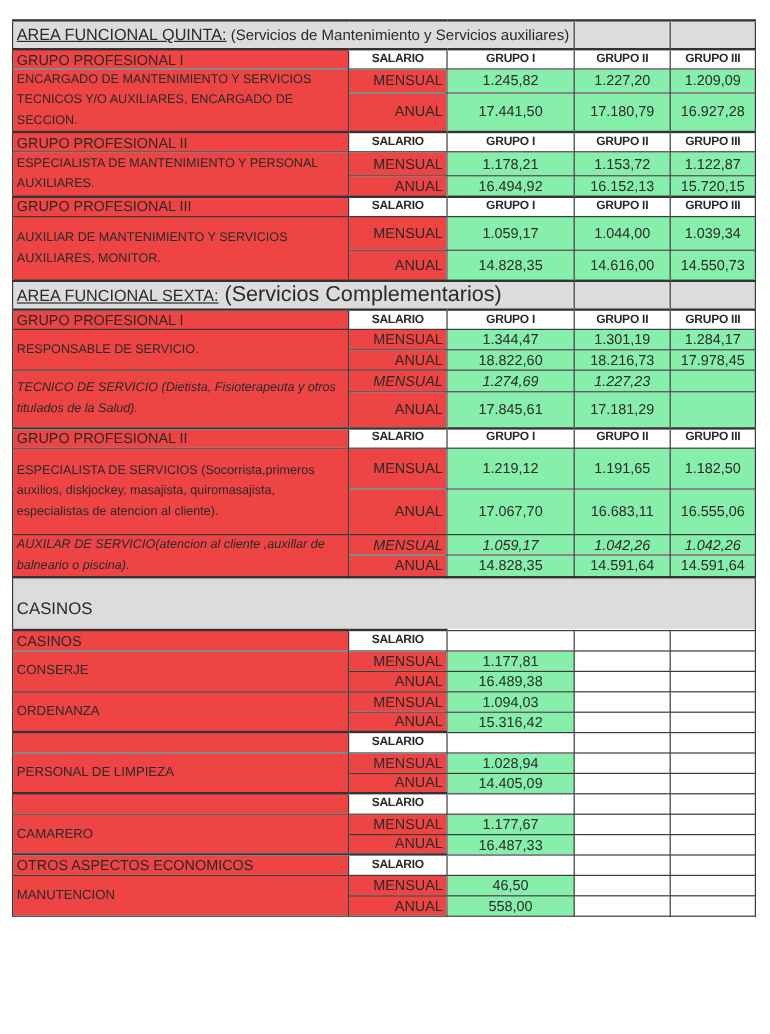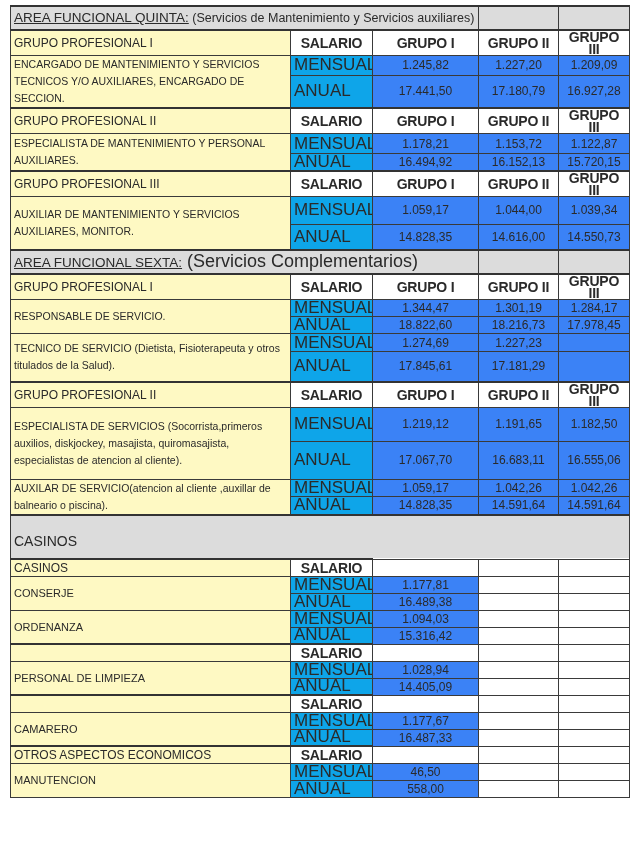--- a/index.html
+++ b/index.html
@@ -1,25 +1,25 @@
 <!DOCTYPE html>
 <html><head>
 <meta charset="utf-8">
 <style>
   html, body { margin:0; padding:0; background:#ffffff; }
   body { width:642px; height:862px; position:relative; overflow:hidden;
          font-family:"Liberation Sans", "DejaVu Sans", sans-serif; color:#2a2a2a; }
-  #doc { position:absolute; left:10px; top:5px; width:619px; }
+  #doc { position:absolute; left:10px; top:16px; width:619px; }
   table { border-collapse:collapse; width:619px; table-layout:fixed; }
   td { border:1.5px solid #3a3a3a; padding:0 3px; font-size:11px; line-height:12px;
        vertical-align:middle; overflow:hidden; }
-  td.lbl { background:#fef9c3; text-align:left; }
-  td.sal { background:#0ea5e9; text-align:left; font-size:17px; }
-  td.val { background:#3b82f6; text-align:center; font-size:12px; }
-  td.hdr { font-size:14px; font-weight:bold; text-align:center; background:#fff; letter-spacing:-0.2px; }
+  td.lbl { background:#ef4444; text-align:left; }
+  td.sal { background:#ef4444; text-align:right; font-size:12px; }
+  td.val { background:#86efac; text-align:center; font-size:12px; }
+  td.hdr { font-size:10px; font-weight:bold; text-align:center; background:#fff; letter-spacing:-0.2px; }
   tr.area td { background:#dcdcdc; font-size:13.5px; height:22px; border-top:2.5px solid #333; }
   tr.grp td.lbl { font-size:12px; height:15px; border-top:2.5px solid #333; }
   tr.grp td.hdr { border-top:2.5px solid #333; }
   .u { text-decoration:underline; }
   tr.casinos-title td { background:#dcdcdc; font-size:14px; height:34px; border-top:2.5px solid #333; padding-top:8px; }
   td.desc { font-size:10.5px; line-height:17px; }
   td.empty { background:#fff; }
 </style>
 </head>
 <body>
@@ -117,21 +117,21 @@
           <td class="val">1.344,47</td>
           <td class="val">1.301,19</td>
           <td class="val">1.284,17</td>
         </tr>
         <tr style="height: 17px;">
           <td class="sal">ANUAL</td>
           <td class="val">18.822,60</td>
           <td class="val">18.216,73</td>
           <td class="val">17.978,45</td>
         </tr>
-        <tr style="height: 18px;">
+        <tr style="height: 18px; font-style: italic;">
           <td class="lbl desc" rowspan="2">TECNICO DE SERVICIO (Dietista, Fisioterapeuta y otros titulados de la Salud).</td>
           <td class="sal">MENSUAL</td>
           <td class="val">1.274,69</td>
           <td class="val">1.227,23</td>
           <td class="val"></td>
         </tr>
         <tr style="height: 30px;">
           <td class="sal">ANUAL</td>
           <td class="val">17.845,61</td>
           <td class="val">17.181,29</td>
@@ -150,21 +150,21 @@
           <td class="val">1.219,12</td>
           <td class="val">1.191,65</td>
           <td class="val">1.182,50</td>
         </tr>
         <tr style="height: 38px;">
           <td class="sal">ANUAL</td>
           <td class="val">17.067,70</td>
           <td class="val">16.683,11</td>
           <td class="val">16.555,06</td>
         </tr>
-        <tr style="height: 17px;">
+        <tr style="height: 17px; font-style: italic;">
           <td class="lbl desc" rowspan="2">AUXILAR DE SERVICIO(atencion al cliente ,auxillar de balneario o piscina).</td>
           <td class="sal">MENSUAL</td>
           <td class="val">1.059,17</td>
           <td class="val">1.042,26</td>
           <td class="val">1.042,26</td>
         </tr>
         <tr style="height: 19px;">
           <td class="sal">ANUAL</td>
           <td class="val">14.828,35</td>
           <td class="val">14.591,64</td>

